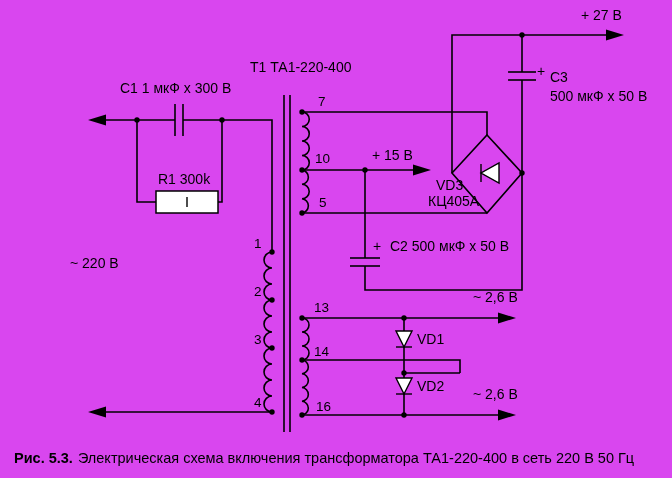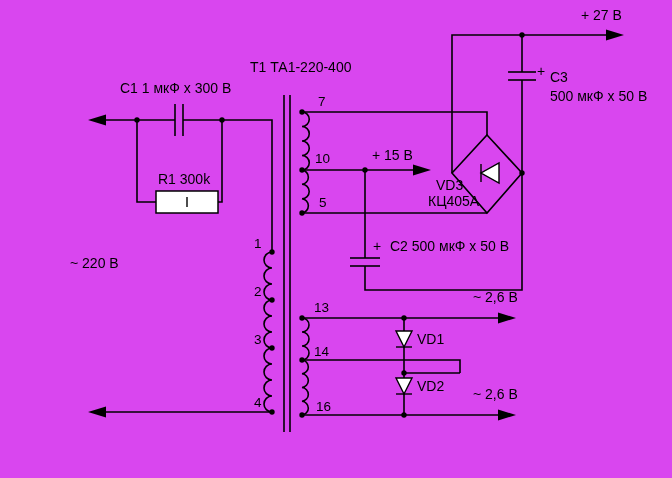--- a/index.html
+++ b/index.html
@@ -163,13 +163,16 @@
     <text class="pin" x="222" y="344">3</text>
     <text class="pin" x="222" y="407">4</text>
     <text class="pin" x="286" y="106">7</text>
     <text class="pin" x="283" y="163">10</text>
     <text class="pin" x="287" y="207">5</text>
     <text class="pin" x="282" y="312">13</text>
     <text class="pin" x="282" y="356">14</text>
     <text class="pin" x="284" y="411">16</text>
   </svg>
 
+  <div class="caption">
+    <span class="cap-prefix">Рис. 5.3.</span><span class="cap-text">Электрическая схема включения трансформатора ТА1-220-400 в сеть 220 В 50 Гц</span>
+  </div>
 </div>
 
 </body></html>

